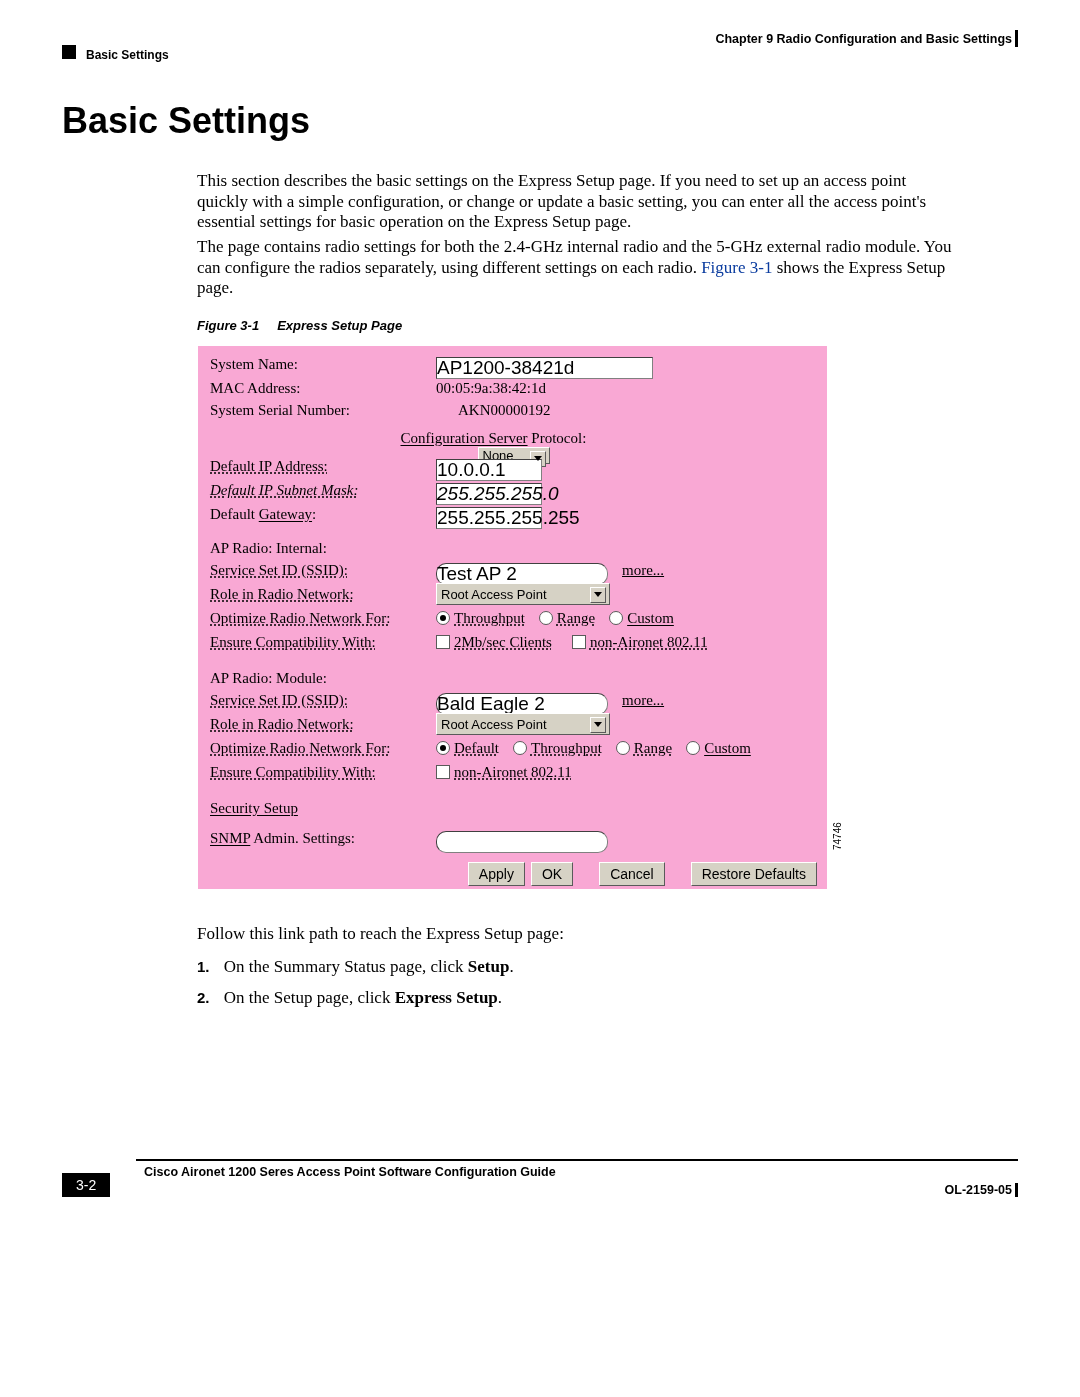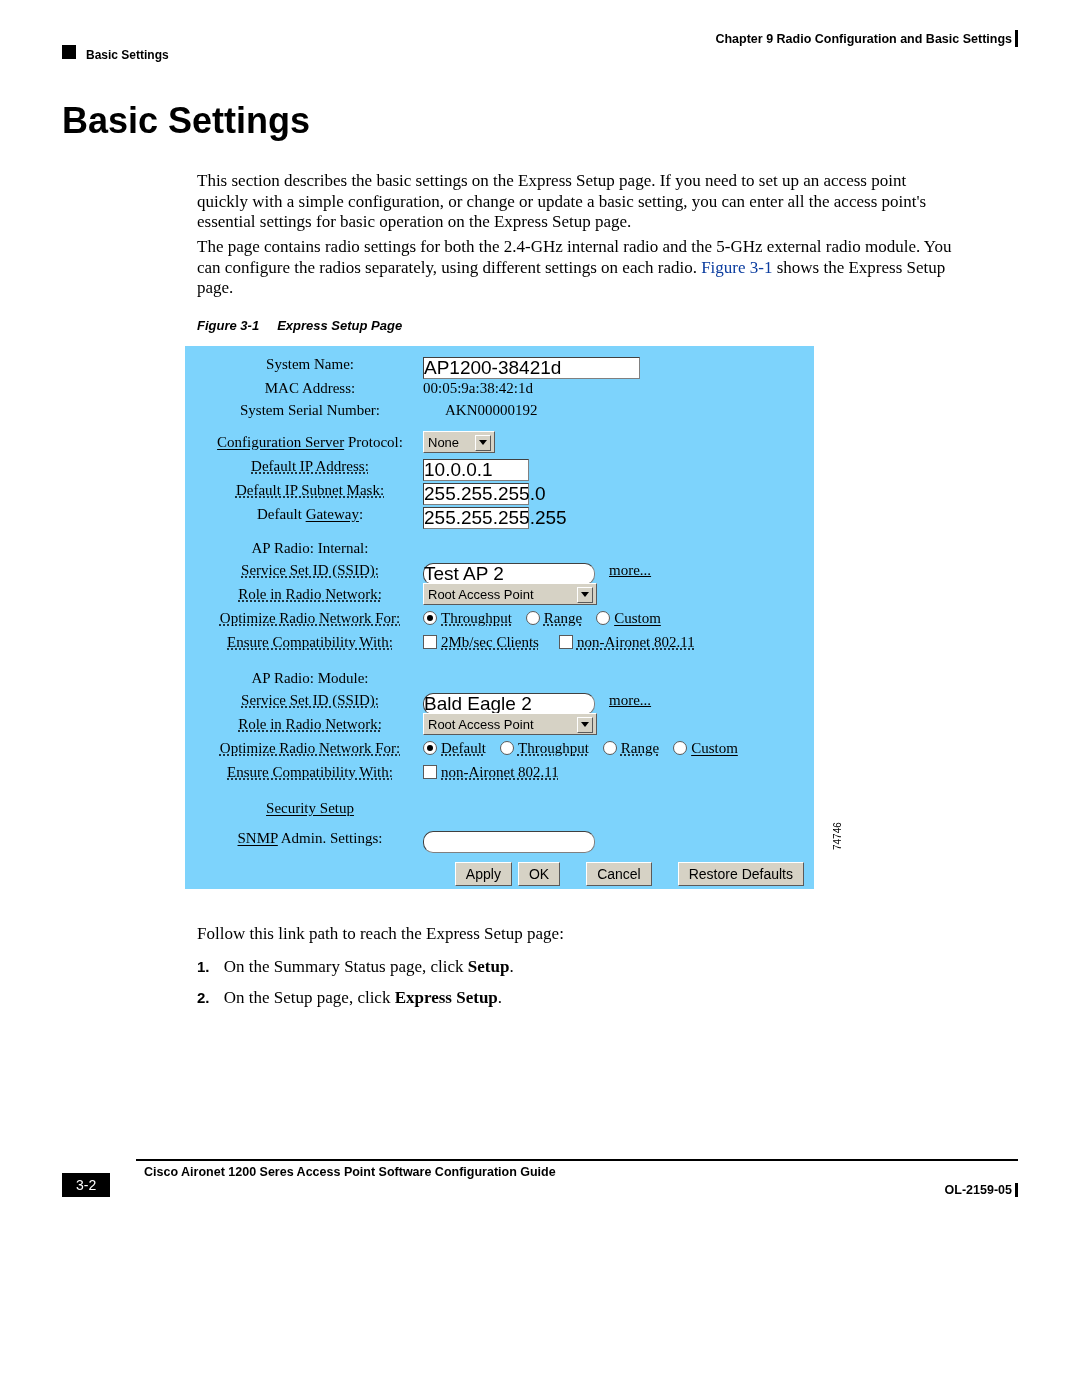--- a/index.html
+++ b/index.html
@@ -86,28 +86,27 @@
     font-family: Arial, Helvetica, sans-serif;
     font-weight: bold;
     font-style: italic;
     font-size: 13px;
   }
   .figcap .gap { display: inline-block; width: 18px; }
 
   
   .fig {
     position: absolute;
-    left: 185px;
+    left: 198px;
     top: 346px;
     width: 629px;
     height: 543px;
-    background: #7dd3fc;
+    background: #f9a8d4;
     font-family: "Times New Roman", Times, serif;
     font-size: 15px;
-    text-align: center;
   }
   .fig .row {
     position: absolute;
     left: 12px;
     right: 10px;
     height: 24px;
     display: flex;
     align-items: center;
   }
   .fig .lab { width: 226px; }
@@ -315,32 +314,32 @@
     </div>
     <div class="row" style="top:30px;">
       <span class="lab">MAC Address:</span>
       <span>00:05:9a:38:42:1d</span>
     </div>
     <div class="row" style="top:52px;gap:22px;">
       <span class="lab">System Serial Number:</span>
       <span>AKN00000192</span>
     </div>
 
-    <div class="row" style="top:84px;">
+    <div class="row" style="top:84px;flex-direction:column;">
       <span class="lab"><span class="solidu">Configuration Server</span><span> Protocol:</span></span>
       <span class="selbox w70">
           <span>None</span>
           <span class="tri"></span>
         </span>
     </div>
     <div class="row" style="top:108px;">
       <span class="lab"><span class="dotted">Default IP Address:</span></span>
       <span class="txtfield w112">10.0.0.1</span>
     </div>
-    <div class="row" style="top:132px;">
+    <div class="row" style="top:132px;font-style:italic;">
       <span class="lab"><span class="dotted">Default IP Subnet Mask:</span></span>
       <span class="txtfield w112">255.255.255.0</span>
     </div>
     <div class="row" style="top:156px;">
       <span class="lab"><span>Default </span><span class="solidu">Gateway</span><span>:</span></span>
       <span class="txtfield w112">255.255.255.255</span>
     </div>
 
     <div class="row" style="top:190px;">
       <span class="lab">AP Radio: Internal:</span>

